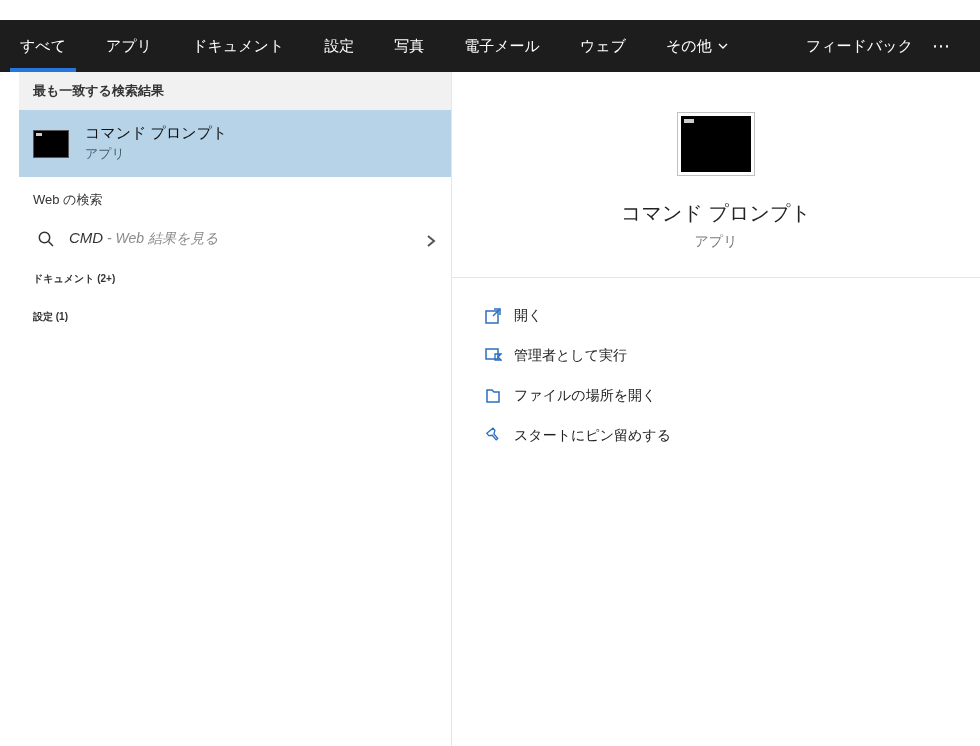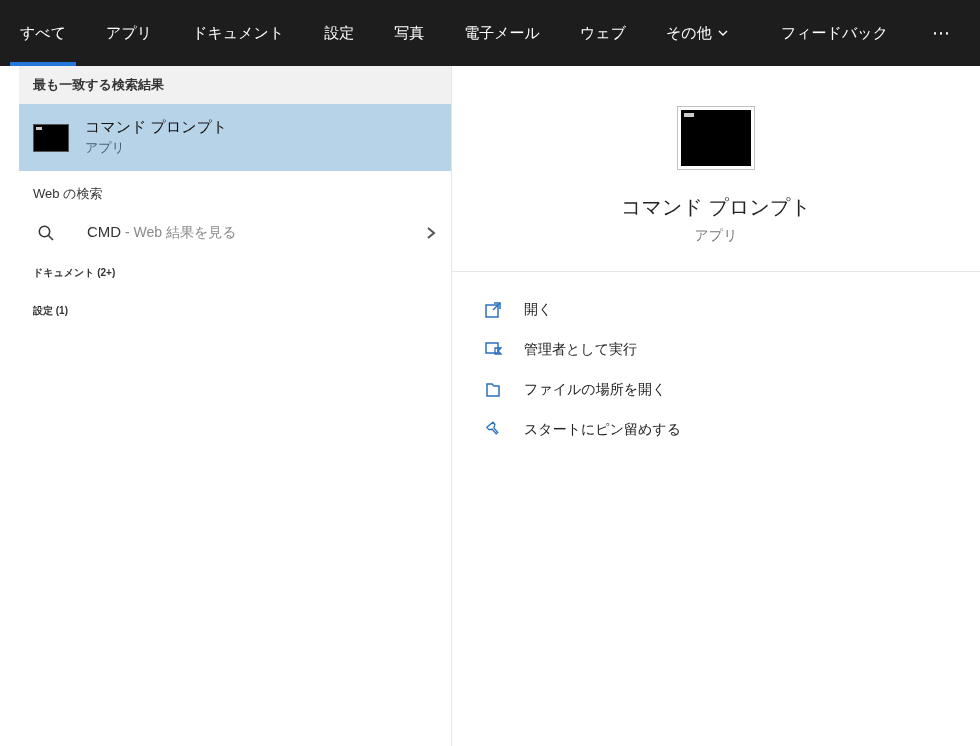--- a/index.html
+++ b/index.html
@@ -9,25 +9,26 @@
     height: 746px;
     overflow: hidden;
     background: #fff;
     font-size: 14px;
     color: #333;
   }
 
   
   .topbar {
     background: #1d1d1d;
-    height: 66px;
+    height: 52px;
     display: flex;
     align-items: center;
     padding: 0 14px 0 0;
     color: #fff;
+    margin-top: 20px;
   }
   .tabs {
     display: flex;
     align-items: stretch;
     height: 100%;
     flex: 1;
   }
   .tab {
     display: flex;
     align-items: center;
@@ -45,21 +46,21 @@
     height: 4px;
     background: #2677d9;
   }
   .tab .chev {
     margin-left: 6px;
     display: inline-flex;
   }
   .top-right {
     display: flex;
     align-items: center;
-    gap: 44px;
+    gap: 19px;
     padding-right: 14px;
   }
   .feedback {
     font-size: 15px;
     cursor: pointer;
   }
   .more-dots {
     font-size: 18px;
     letter-spacing: 2px;
     cursor: pointer;
@@ -124,24 +125,25 @@
     margin-top: 2px;
   }
 
   .web-header {
     padding: 14px 14px 8px 14px;
     font-size: 13px;
     font-weight: 400;
   }
   .web-item {
     display: flex;
-    align-items: center;
+    align-items: flex-end;
     padding: 12px 14px 12px 18px;
-    gap: 32px;
-    cursor: pointer;
+    gap: 14px;
+    cursor: pointer;
+    font-style: italic;
   }
   .web-item .search-icon {
     width: 18px; height: 18px;
     display: flex;
     align-items: center;
     justify-content: center;
   }
   .web-item .text {
     flex: 1;
     font-size: 15px;
@@ -201,21 +203,21 @@
   }
 
   .actions {
     padding: 18px 28px;
     display: flex;
     flex-direction: column;
   }
   .action {
     display: flex;
     align-items: center;
-    gap: 22px;
+    gap: 12px;
     padding: 11px 4px;
     font-size: 14px;
     cursor: pointer;
     color: #222;
   }
   .action .icn {
     width: 18px;
     height: 18px;
     display: flex;
     align-items: center;

